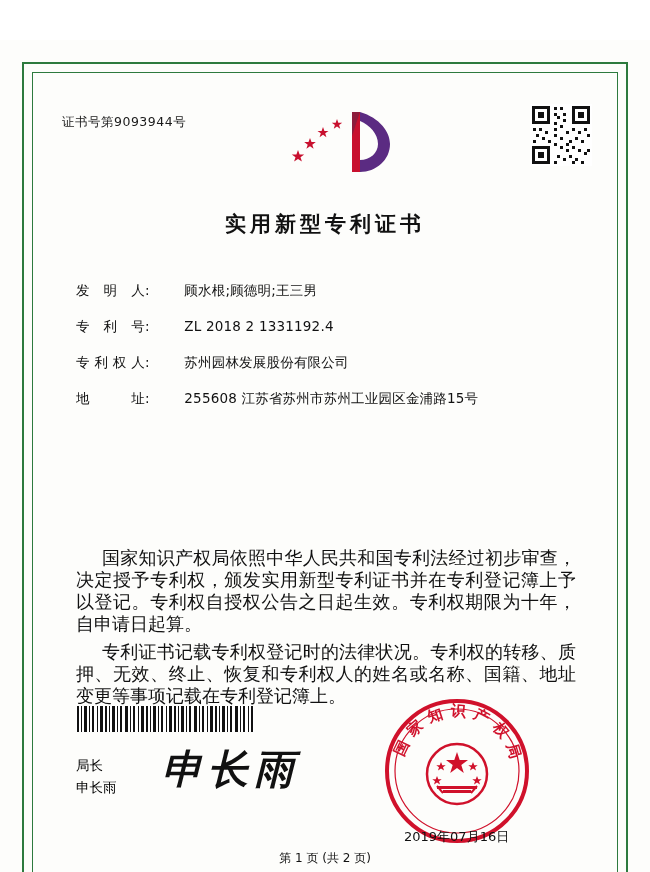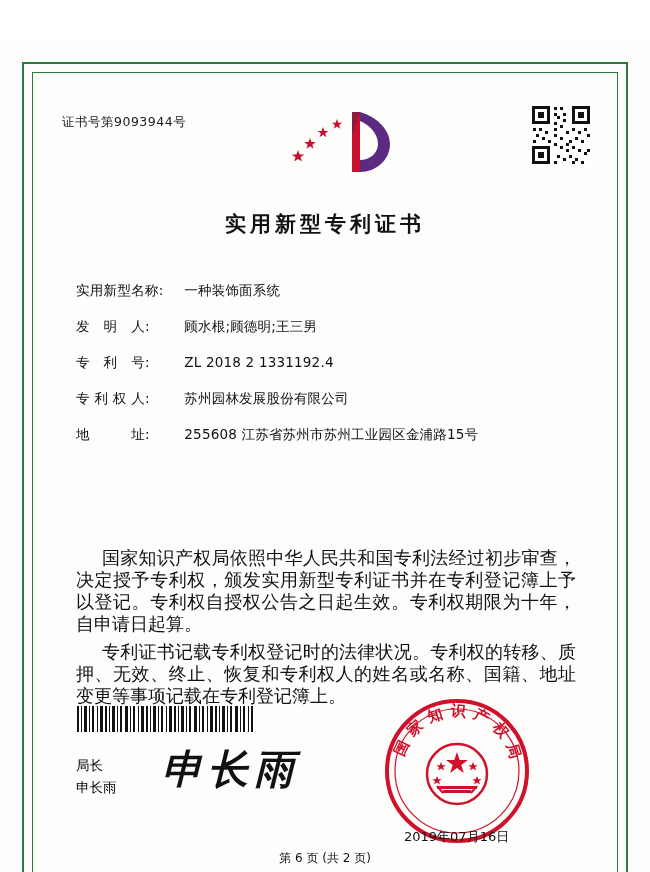--- a/index.html
+++ b/index.html
@@ -279,24 +279,20 @@
           <rect x="42" y="57" width="3" height="3"></rect>
             <rect x="36" y="39" width="3" height="3"></rect>
         </g>
       </svg>
     </div>
 
     <div class="title">实用新型专利证书</div>
 
     <div class="fields">
       <div class="field-row">
-        <span class="field-label">实用新型名称:</span>
-        <span class="field-value">一种装饰面系统</span>
-      </div>
-      <div class="field-row">
         <span class="field-label">发　明　人:</span>
         <span class="field-value">顾水根;顾德明;王三男</span>
       </div>
       <div class="field-row">
         <span class="field-label">专　利　号:</span>
         <span class="field-value">ZL 2018 2 1331192.4</span>
       </div>
       <div class="field-row">
         <span class="field-label">专 利 权 人:</span>
         <span class="field-value">苏州园林发展股份有限公司</span>
@@ -392,16 +388,16 @@
           <rect x="-14" y="16" width="28" height="3" fill="#d0112b"></rect>
           <path d="M -20,12 L -14,19 M 20,12 L 14,19" stroke="#d0112b" stroke-width="2" fill="none"></path>
         </g>
         <text font-family="DejaVu Sans, sans-serif" font-size="15" font-weight="bold" fill="#d0112b" letter-spacing="7">
           <textPath href="#sealArc" startOffset="8%">国家知识产权局</textPath>
         </text>
       </svg>
     </div>
     <div class="seal-date">2019年07月16日</div>
 
-    <div class="footer">第 6 页 (共 2 页)</div>
+    <div class="footer">第 1 页 (共 2 页)</div>
 
   </div>
 </div>
 
 </body></html>

